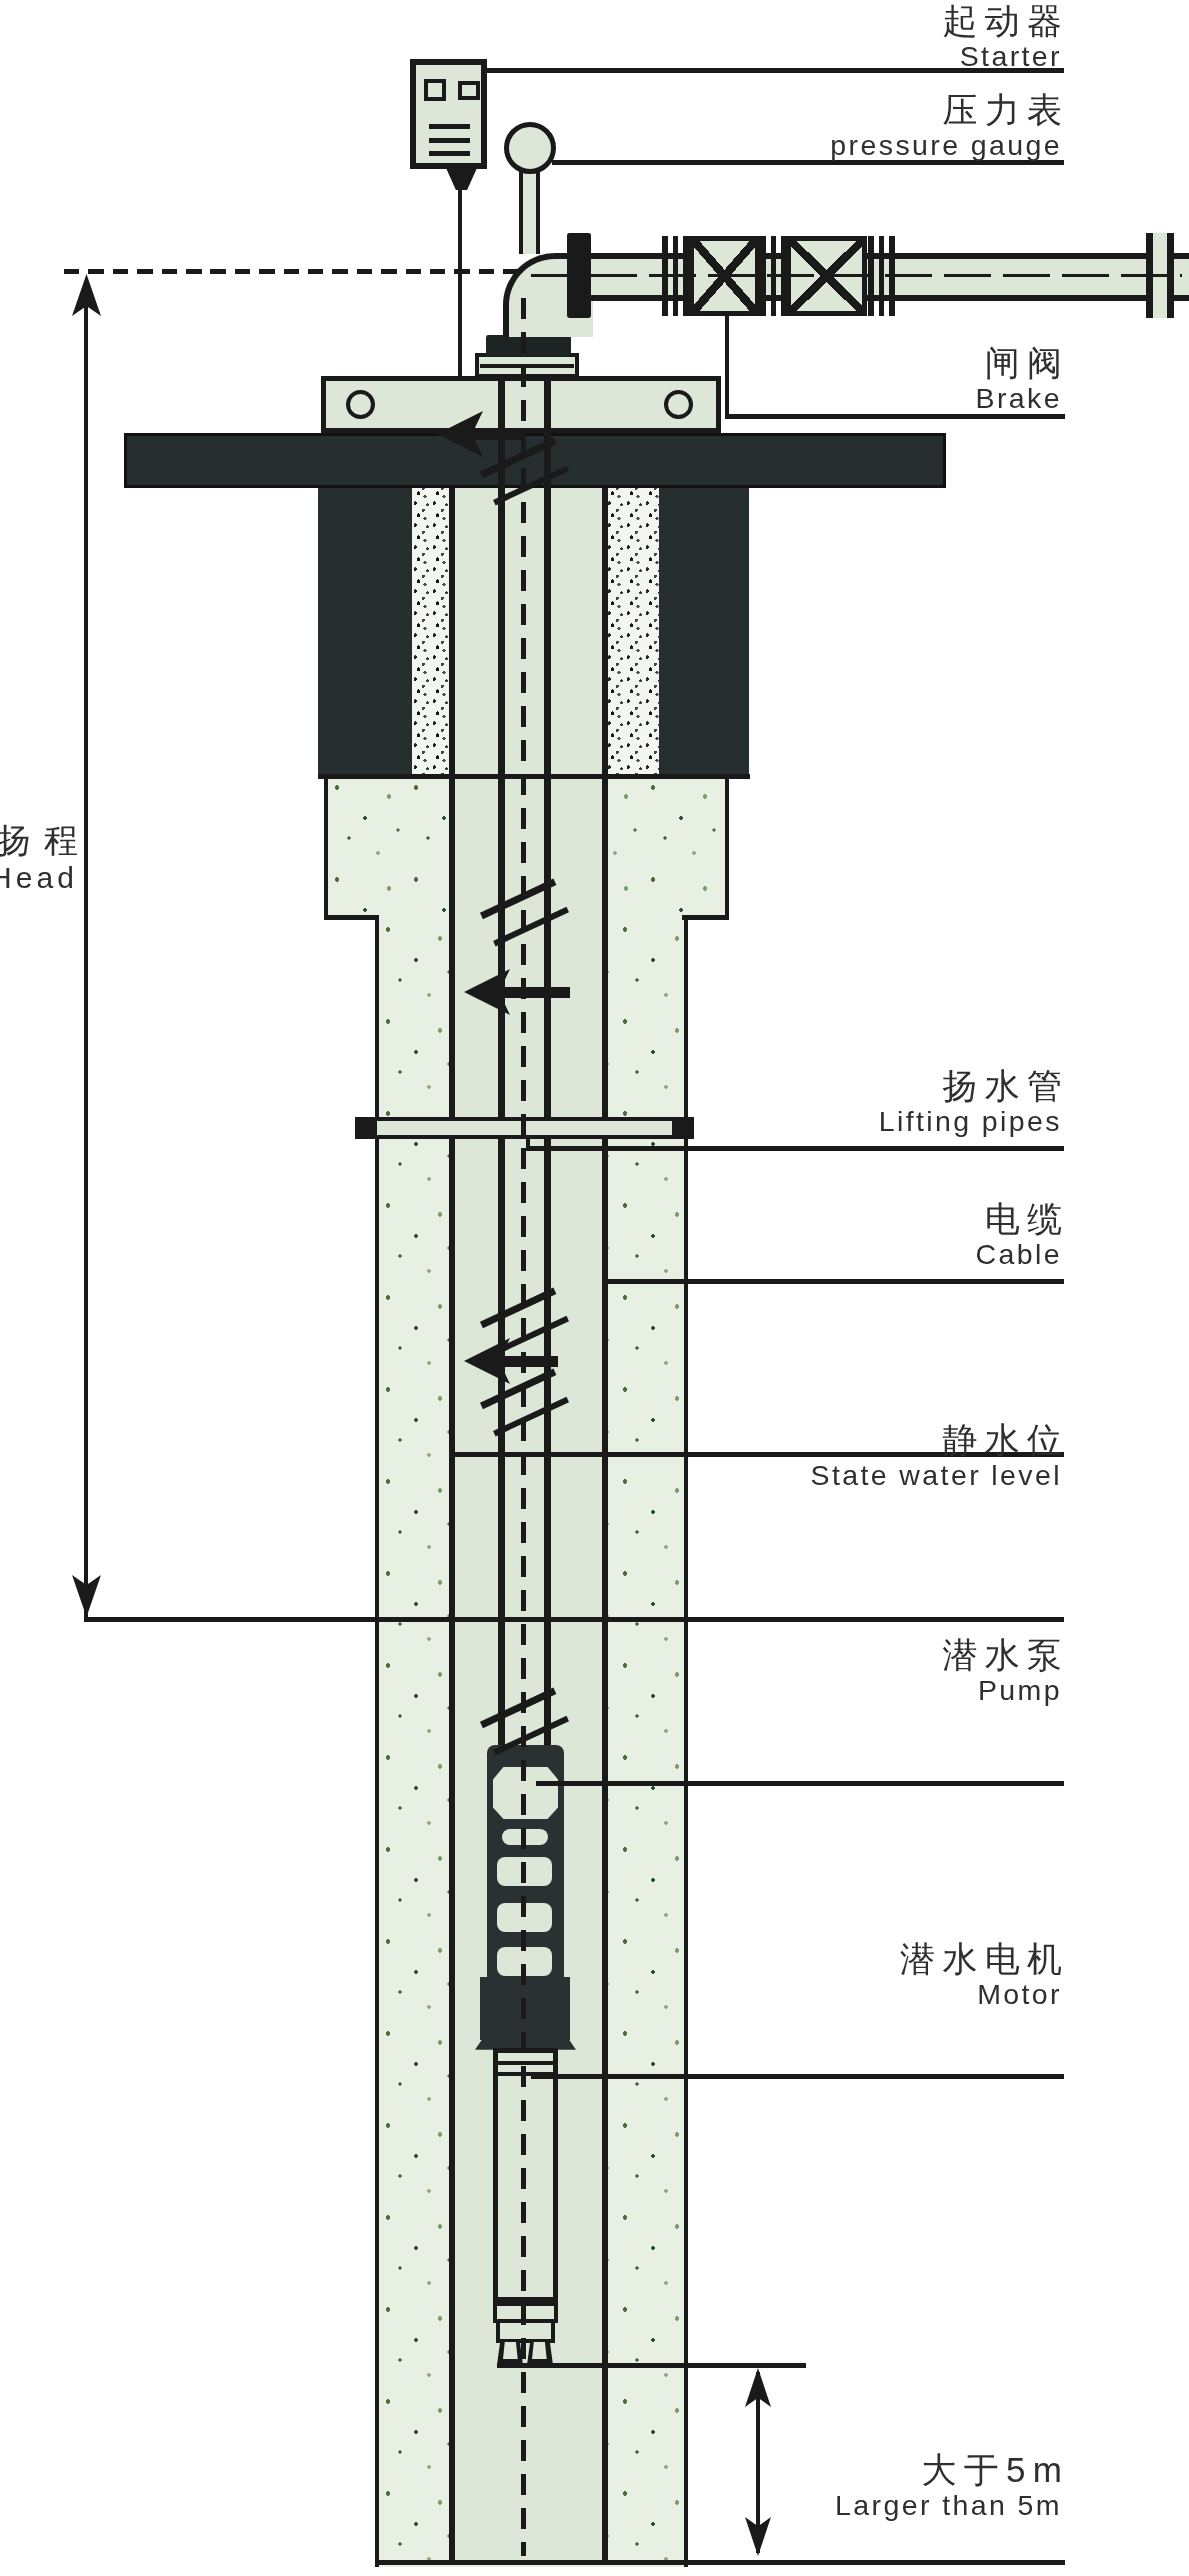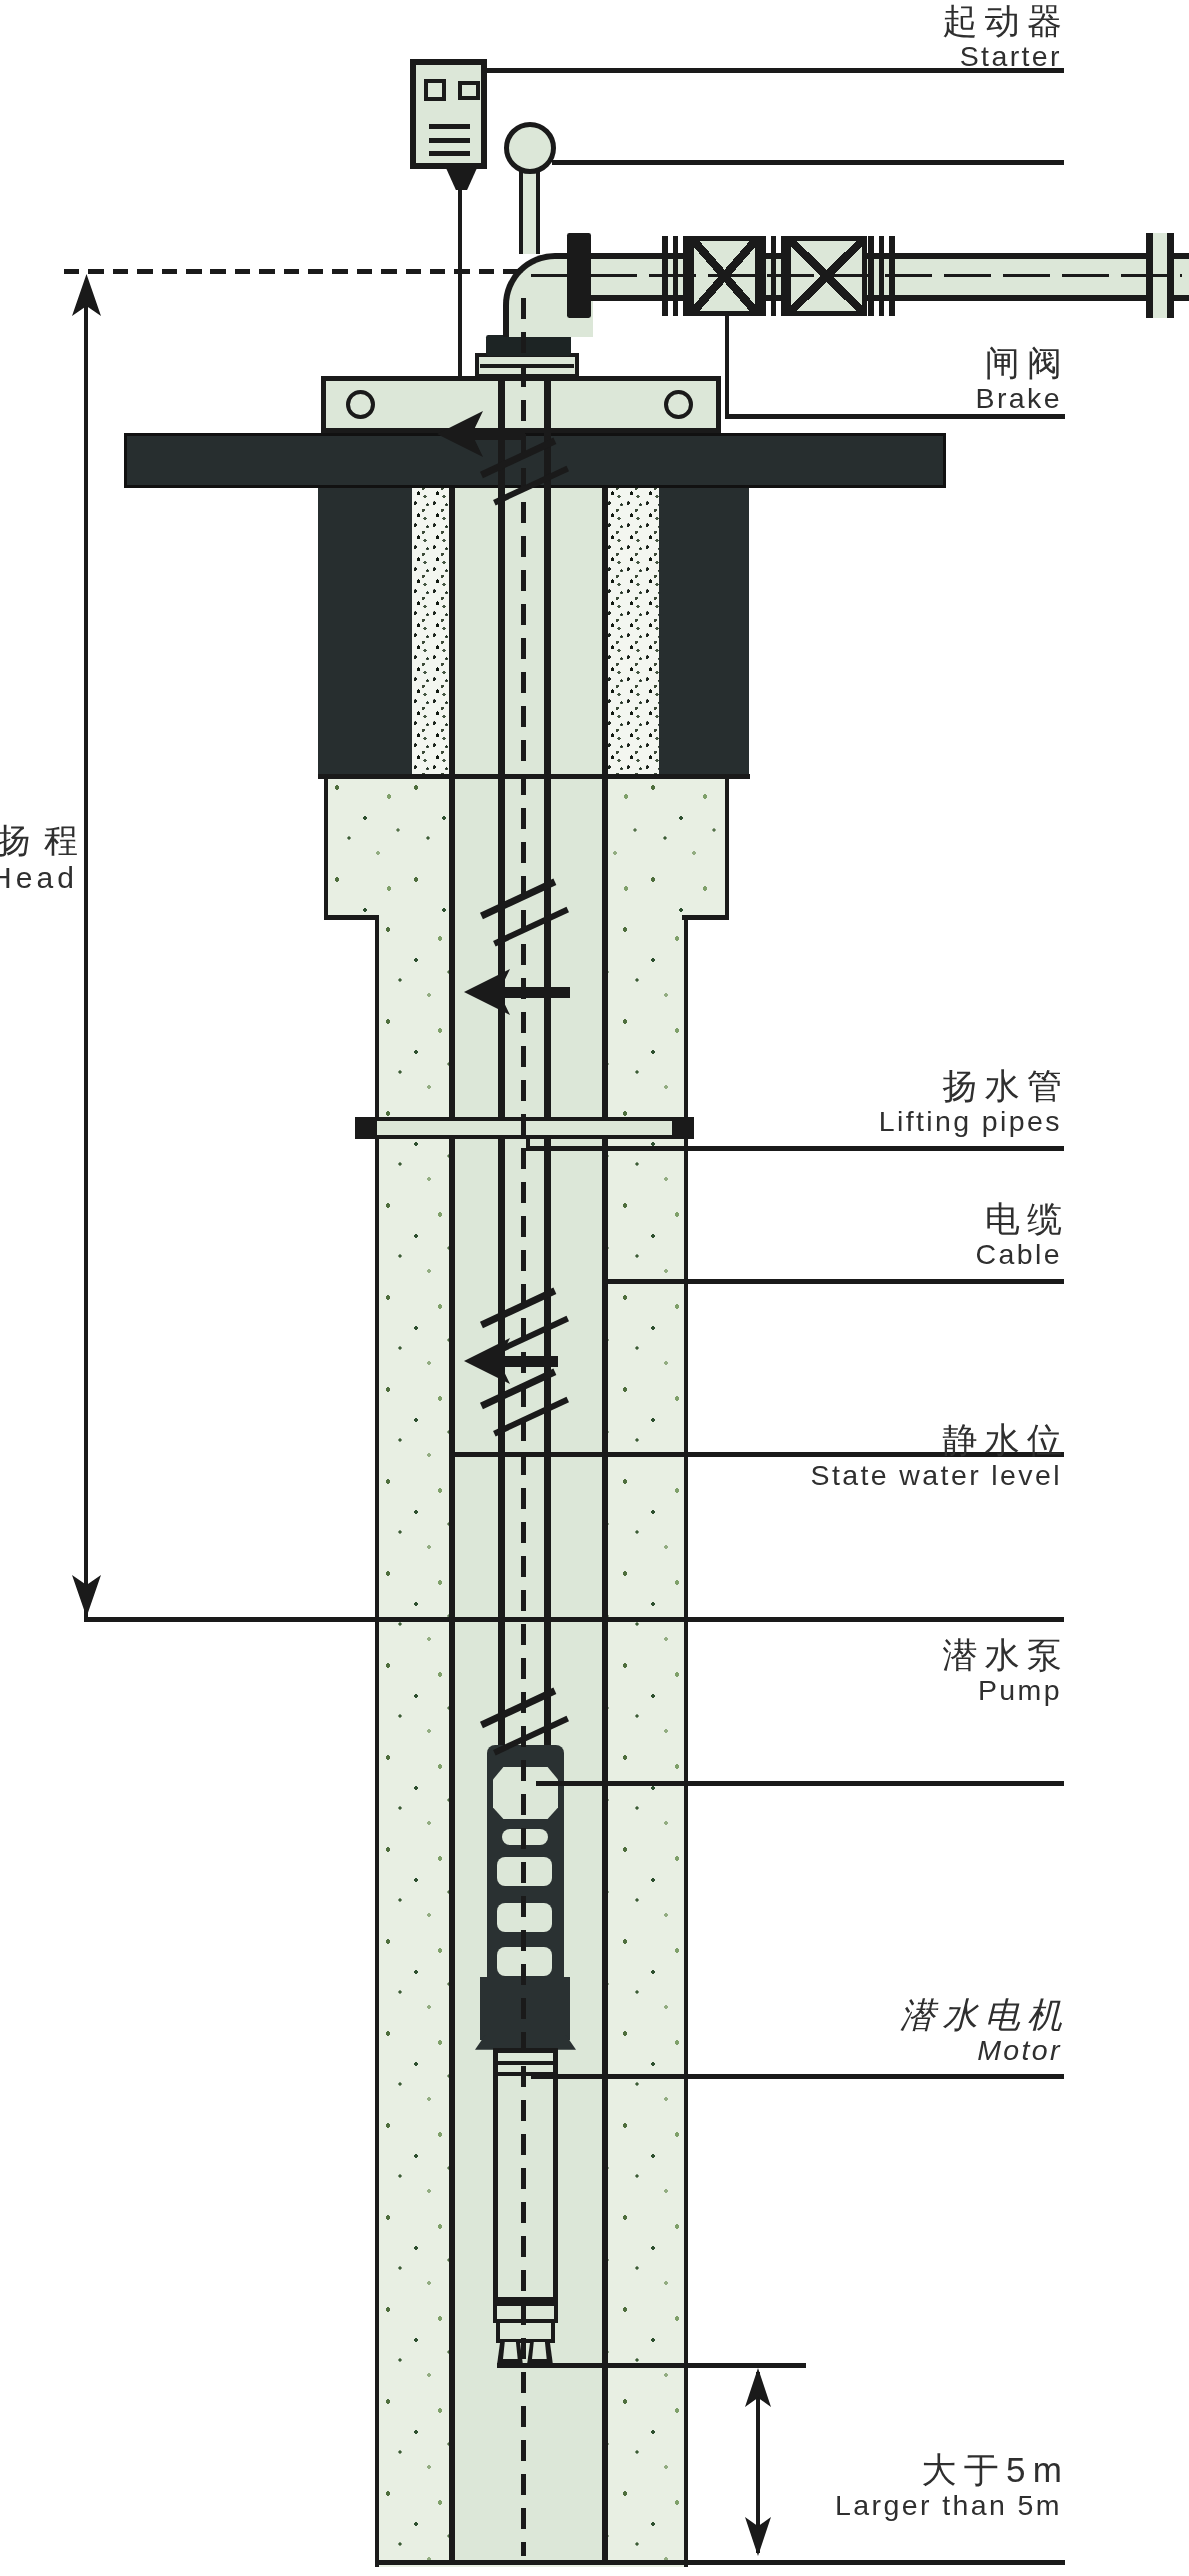--- a/index.html
+++ b/index.html
@@ -215,41 +215,45 @@
   <div class="ln" style="left:497px;top:2363px;width:309px;height:4.9px;z-index:30;"></div>
   <div class="ln" style="left:375px;top:2560px;width:690px;height:4.9px;z-index:30;"></div>
   <div class="ln" style="left:756px;top:2372px;width:4.1px;height:181px;z-index:30;"></div>
   <span class="dim-up" style="left:745px;top:2368px;width:26px;height:39px;z-index:31;"></span>
   <span class="dim-down" style="left:745px;top:2517px;width:26px;height:39px;z-index:31;"></span>
 
   <div class="rlabel" style="top:1.6px;z-index:32;">
     <div class="zh">起动器</div>
     <div class="en">Starter</div>
   </div>
+  <div class="rlabel" style="top:91px;z-index:32;">
+    <div class="zh">压力表</div>
+    <div class="en">pressure gauge</div>
+  </div>
   <div class="rlabel" style="top:344px;z-index:32;">
     <div class="zh">闸阀</div>
     <div class="en">Brake</div>
   </div>
   <div class="rlabel" style="top:1067px;z-index:32;">
     <div class="zh">扬水管</div>
     <div class="en">Lifting pipes</div>
   </div>
   <div class="rlabel" style="top:1200px;z-index:32;">
     <div class="zh">电缆</div>
     <div class="en">Cable</div>
   </div>
   <div class="rlabel" style="top:1373px;z-index:32;margin-top:48px;">
     <div class="zh">静水位</div>
     <div class="en">State water level</div>
   </div>
   <div class="rlabel" style="top:1636px;z-index:32;">
     <div class="zh">潜水泵</div>
     <div class="en">Pump</div>
   </div>
-  <div class="rlabel" style="top:1996px;z-index:32;font-style:italic;">
+  <div class="rlabel" style="top:1940px;z-index:32;">
     <div class="zh">潜水电机</div>
     <div class="en">Motor</div>
   </div>
   <div class="rlabel" style="top:2451px;z-index:32;">
     <div class="zh">大于5m</div>
     <div class="en">Larger than 5m</div>
   </div>
 
   <div class="llabel" style="top:821px;right:1111px;z-index:32;">
     <div class="zh">扬程</div>

